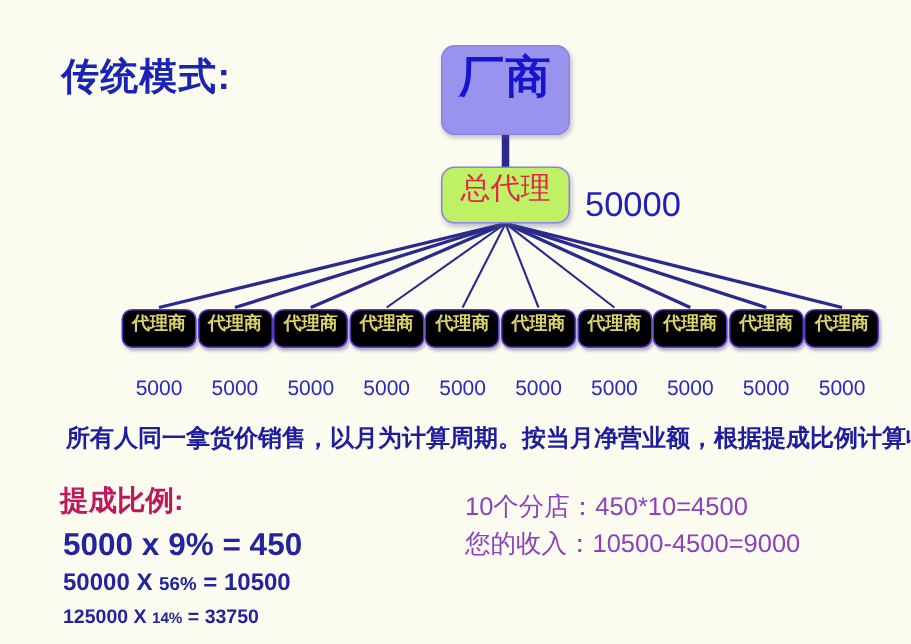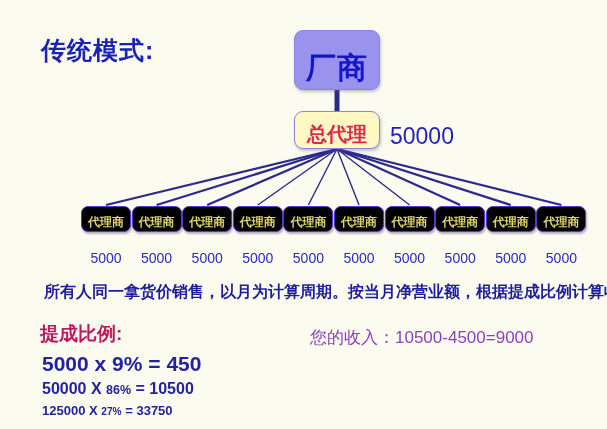--- a/index.html
+++ b/index.html
@@ -21,40 +21,40 @@
     white-space:nowrap;
   }
 
   
   .wires{position:absolute;left:0;top:0;width:607px;height:429px;pointer-events:none;}
 
   
   .node{
     position:absolute;
     border-radius:9px;
-    display:flex;align-items:flex-end;justify-content:center;
+    display:flex;align-items:flex-start;justify-content:center;
     box-sizing:border-box;
     text-align:center;
     white-space:nowrap;
   }
   .node-maker{
     left:270px;top:14px;width:86px;height:60px;
     background:#9a93ee;
     border:1px solid #8a83e0;
     color:#1515cf;
     font-size:30px;font-weight:bold;
     letter-spacing:1px;
     box-shadow:1px 2px 3px rgba(90,90,140,.35);
   }
   .node-agentmain{
     left:270px;top:95px;width:86px;height:38px;
-    background:#fef9c3;
+    background:#bef264;
     border:1px solid #8a83e0;
     color:#e0254f;
-    font-size:20px;font-weight:bold;
+    font-size:20px;font-weight:normal;
     letter-spacing:0px;
     box-shadow:1px 2px 3px rgba(90,90,140,.35);
   }
   .val-main{
     position:absolute;left:366px;top:107px;
     font-size:23px;color:#1f1fbe;
     letter-spacing:0px;
   }
 
   .node-agent{
@@ -178,19 +178,19 @@
         <span>代理商</span>
       </div>
       <div class="agent-val" style="left: 512.4px;">5000</div>
     </div>
 
   <div class="caption">所有人同一拿货价销售，以月为计算周期。按当月净营业额，根据提成比例计算收入。</div>
 
   <div class="ratio-head">提成比例:</div>
   <div id="formulas">
       <div class="formula f1"><span>5000</span> <span>x</span> <span>9%</span>  <span>=</span>  <span>450</span></div>
-      <div class="formula f2"><span>50000</span> <span>X</span> <span class="fsmall">86%</span>  <span>=</span>  <span>10500</span></div>
-      <div class="formula f3"><span>125000</span> <span>X</span> <span class="fsmall">27%</span>  <span>=</span>  <span>33750</span></div>
+      <div class="formula f2"><span>50000</span> <span>X</span> <span class="fsmall">56%</span>  <span>=</span>  <span>10500</span></div>
+      <div class="formula f3"><span>125000</span> <span>X</span> <span class="fsmall">14%</span>  <span>=</span>  <span>33750</span></div>
     </div>
 
-  <div class="right-col" id="summary"><span class="right-line">您的收入：10500-4500=9000</span></div>
+  <div class="right-col" id="summary"><span class="right-line">10个分店：450*10=4500</span><span class="right-line">您的收入：10500-4500=9000</span></div>
 
 </div>
 
 </body></html>

